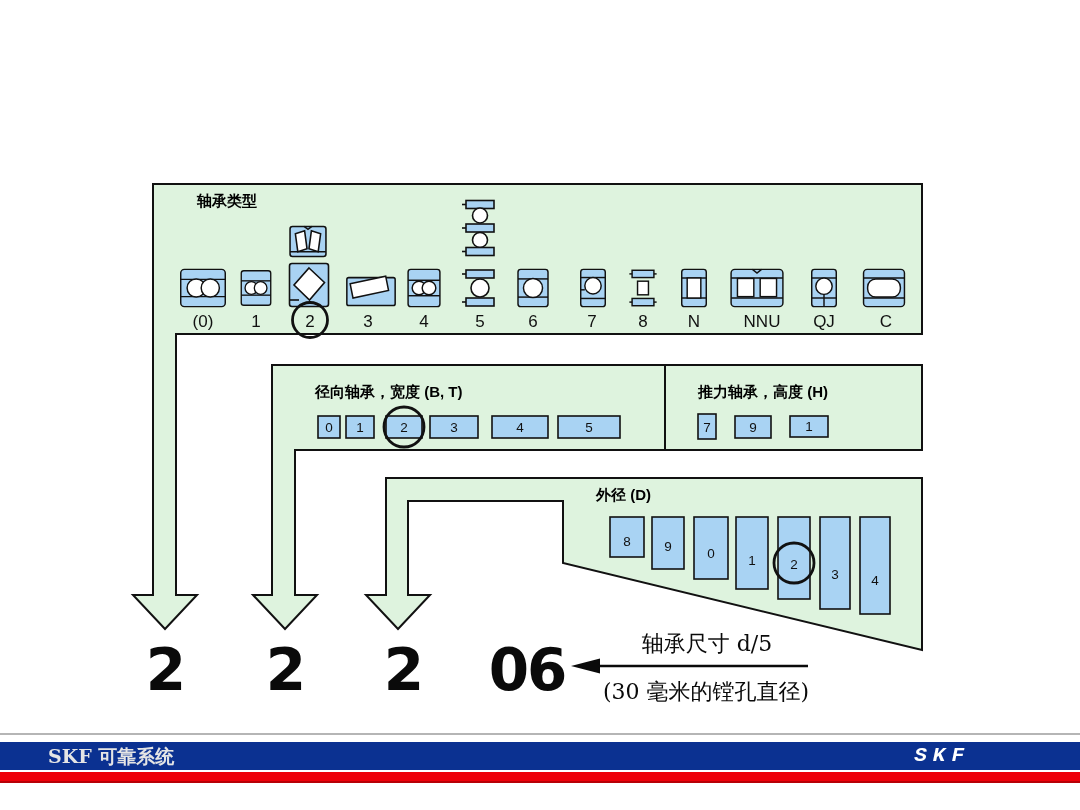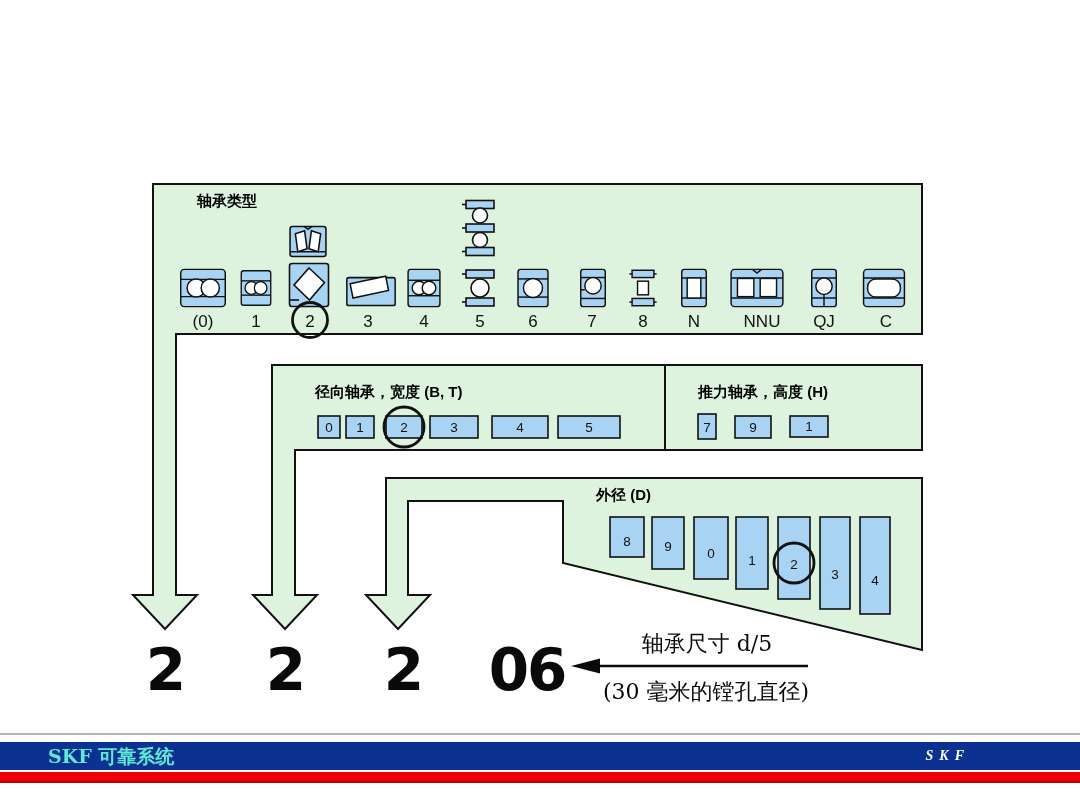--- a/index.html
+++ b/index.html
@@ -27,25 +27,25 @@
   .code{font:17px "Liberation Sans",sans-serif;fill:#111;text-anchor:middle;}
   .digit{font:13.5px "Liberation Sans",sans-serif;fill:#111;text-anchor:middle;}
   .slabel{font:bold 15px "Liberation Sans",sans-serif;fill:#000;}
   .big{font:bold 58px "DejaVu Sans",sans-serif;fill:#0a0a0a;text-anchor:middle;letter-spacing:-2px;}
   .note{font:22px "DejaVu Serif","Liberation Serif",serif;fill:#0a0a0a;text-anchor:middle;}
 
   
   #sep-line{position:absolute;left:0;top:733px;width:1080px;height:2px;background:#b5b5b5;}
   #footer-bar{position:absolute;left:0;top:742px;width:1080px;height:28px;
               background:var(--footer-blue);}
-  #footer-left{position:absolute;left:48px;top:0;height:44px;line-height:28px;color:#5eead4;
+  #footer-left{position:absolute;left:48px;top:0;height:44px;line-height:28px;color:#e5e5e5;
                font-family:"DejaVu Serif","Liberation Serif",serif;font-weight:bold;font-size:19px;}
   #footer-logo{position:absolute;right:110px;top:0;height:28px;line-height:27px;color:#fff;
-               font-family:Liberation Serif, serif;font-weight:800;font-style:italic;
-               font-size:14px;letter-spacing:6px;}
+               font-family:Liberation Mono, monospace;font-weight:800;font-style:italic;
+               font-size:21px;letter-spacing:6px;}
   #red-stripe{position:absolute;left:0;top:772px;width:1080px;height:9px;
               background:var(--stripe-red);border-bottom:2px solid #b80006;}
 </style>
 </head>
 <body>
 
 <div id="slide">
 
 
   <svg class="diagram" width="1080" height="740" viewBox="0 0 1080 740">

